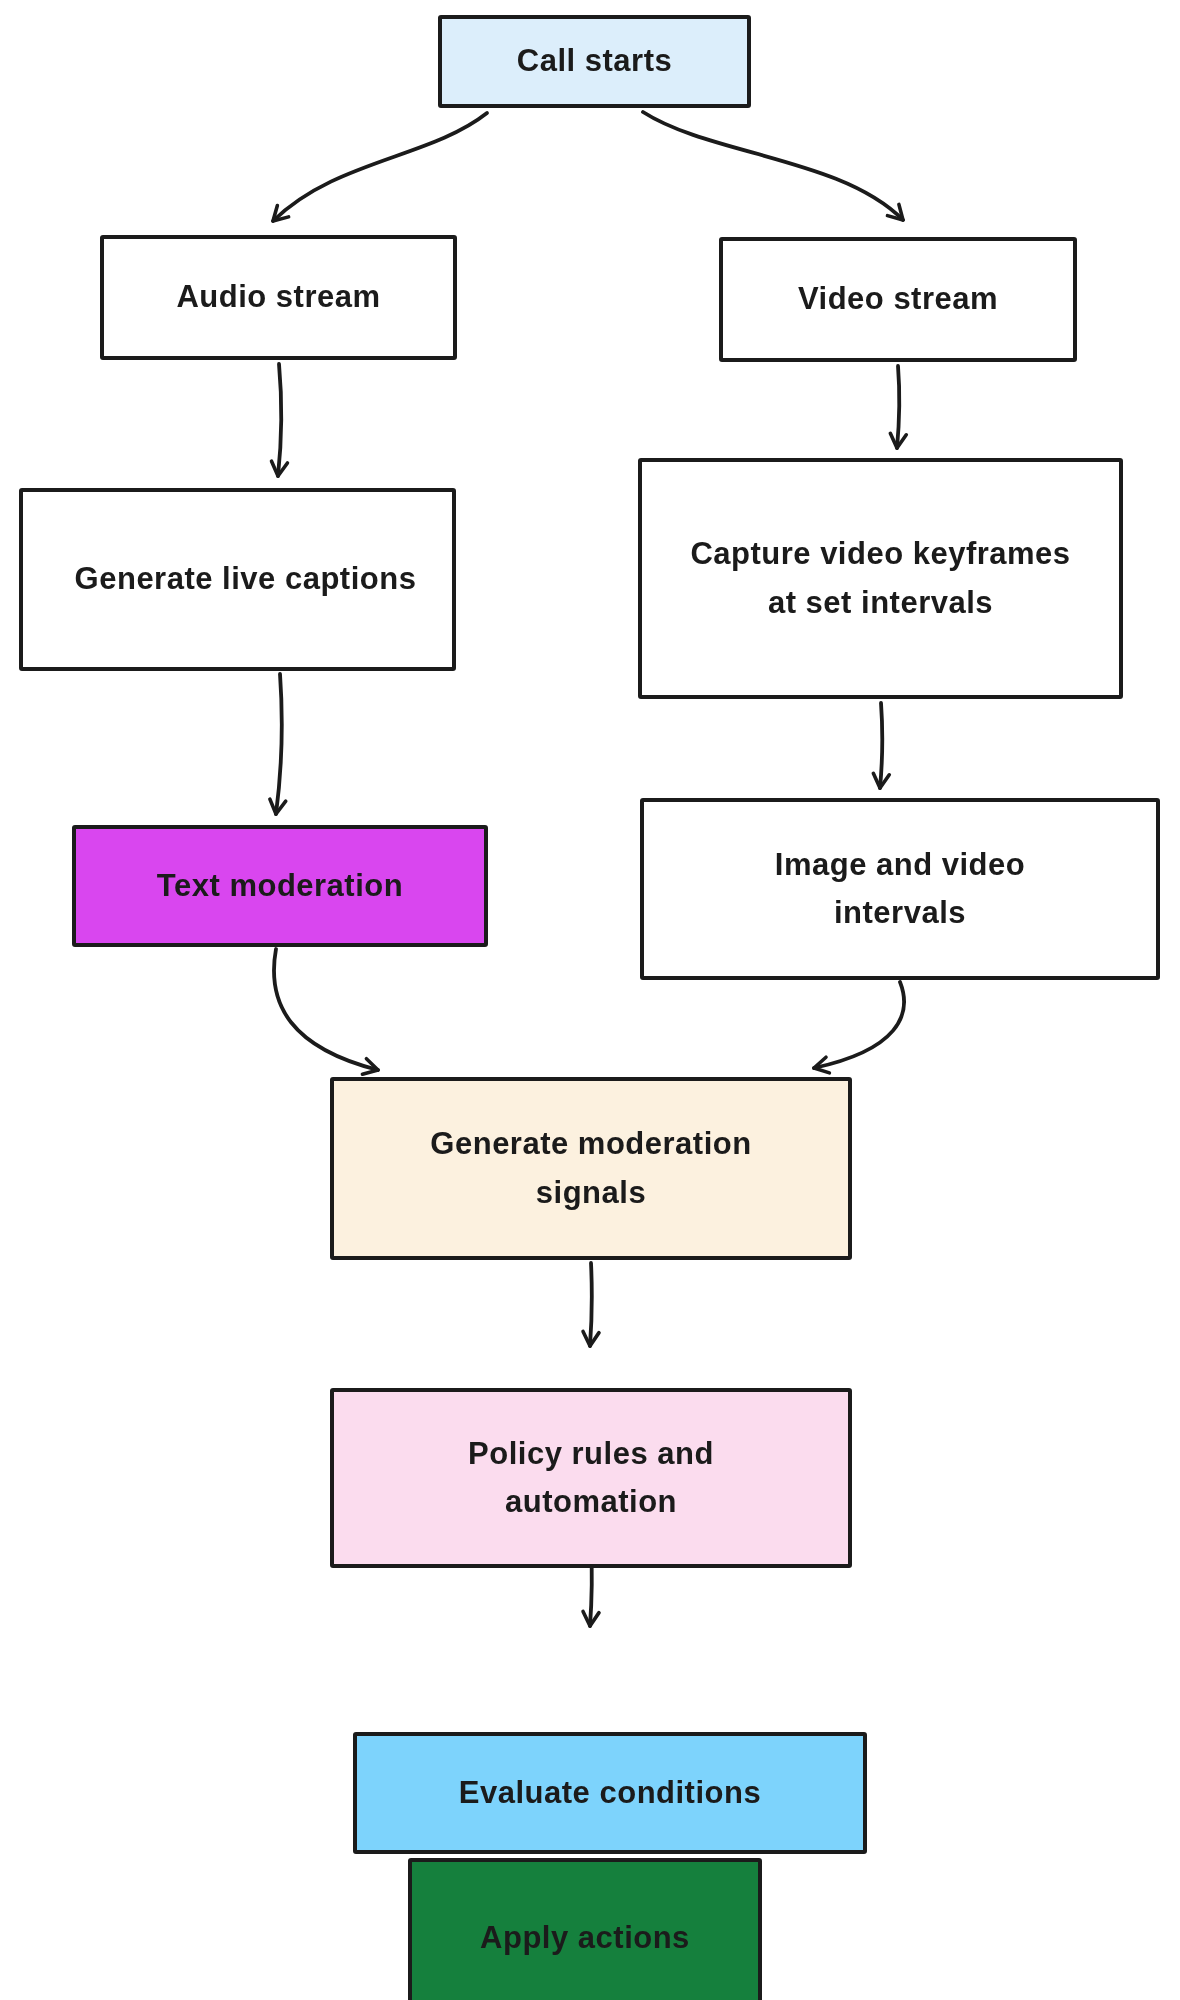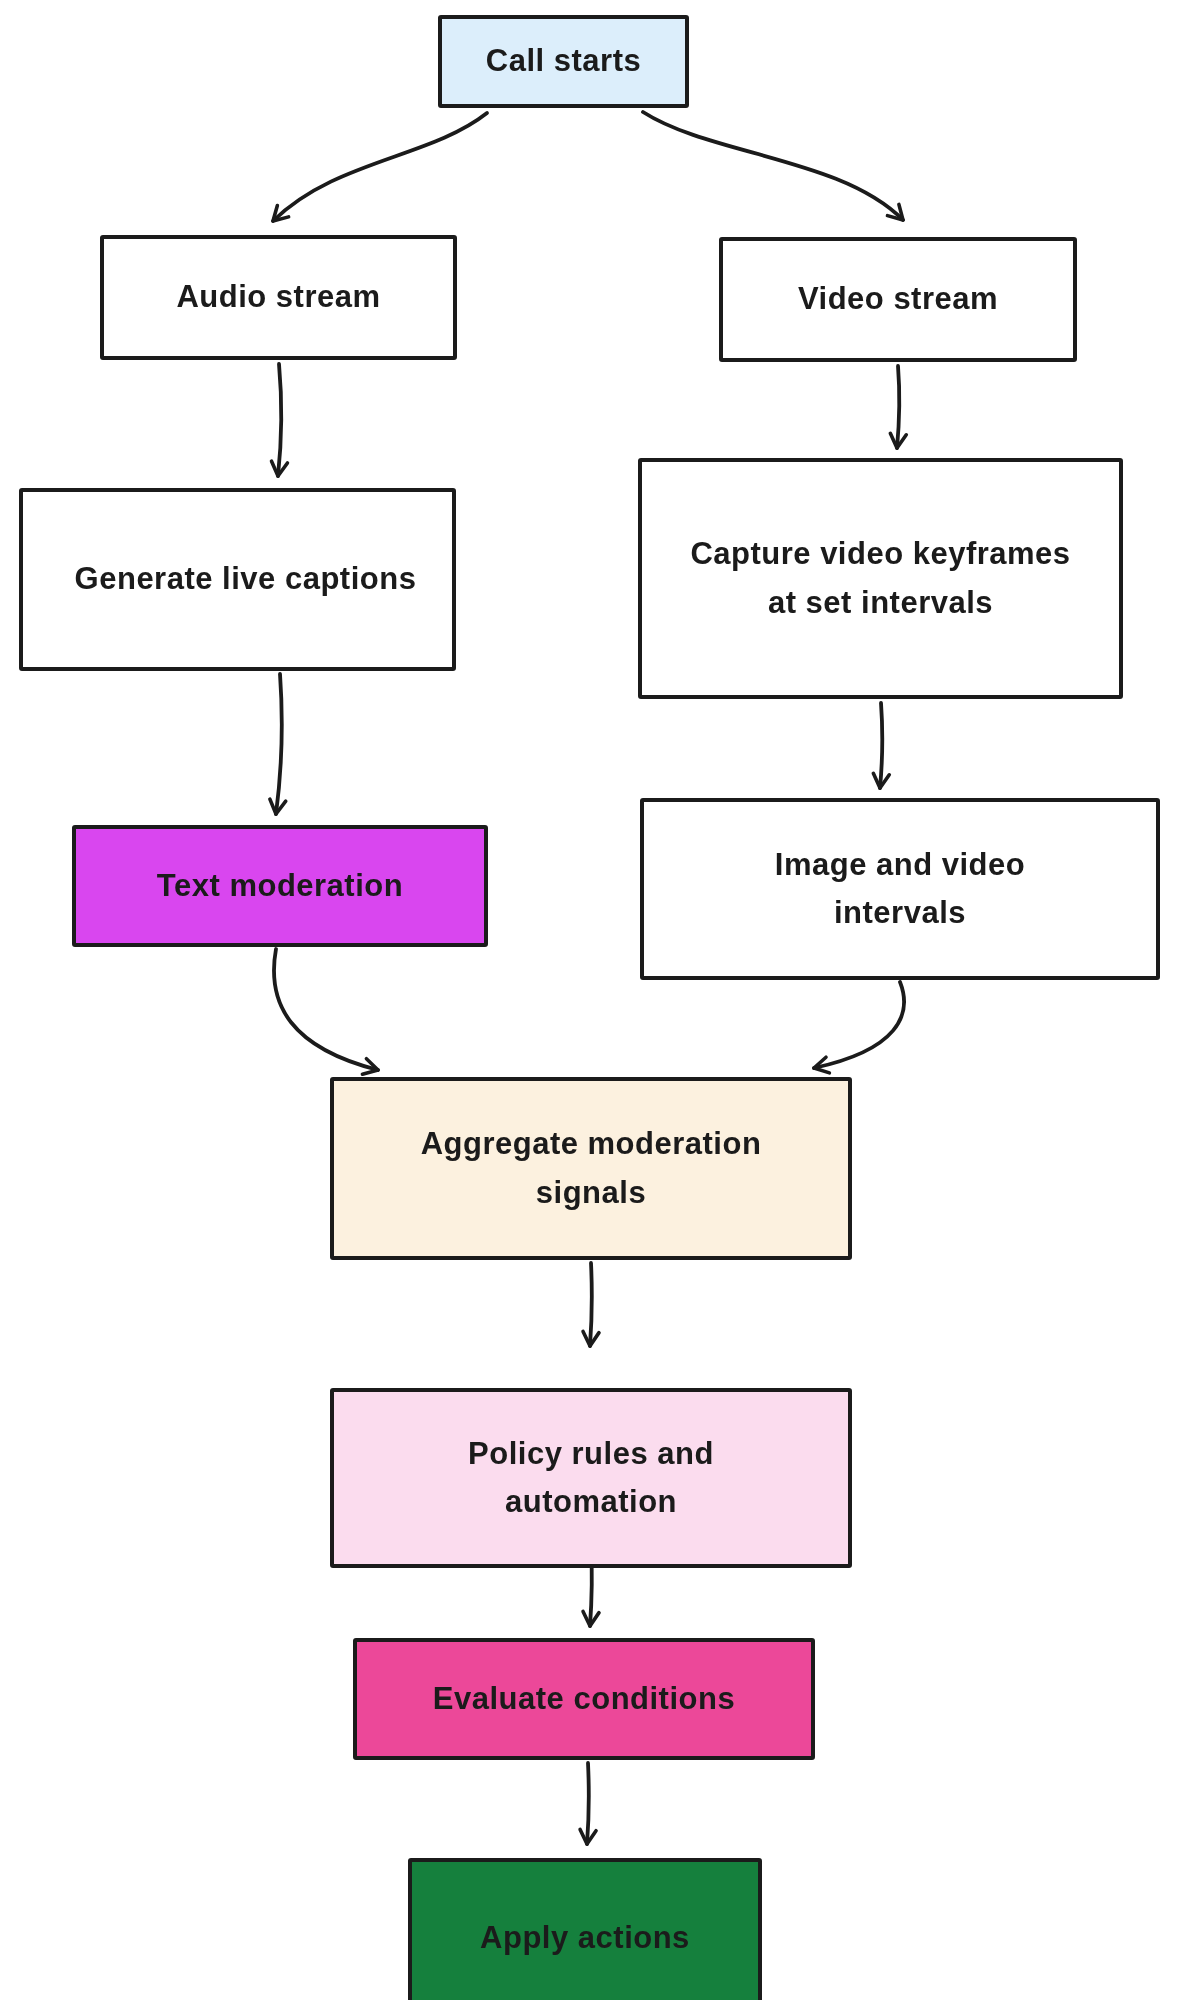--- a/index.html
+++ b/index.html
@@ -67,21 +67,21 @@
     <path class="edge" d="M 898 366 Q 901 405 897 448" marker-end="url(#arrowhead)"></path>
     <path class="edge" d="M 280 674 Q 285 745 276 814" marker-end="url(#arrowhead)"></path>
     <path class="edge" d="M 881 703 Q 884 745 880 788" marker-end="url(#arrowhead)"></path>
     <path class="edge" d="M 276 949 C 266 1005, 292 1048, 378 1070" marker-end="url(#arrowhead)"></path>
     <path class="edge" d="M 900 982 C 913 1015, 897 1050, 814 1068" marker-end="url(#arrowhead)"></path>
     <path class="edge" d="M 591 1263 Q 593 1305 590 1346" marker-end="url(#arrowhead)"></path>
     <path class="edge" d="M 591 1543 Q 593 1585 590 1626" marker-end="url(#arrowhead)"></path>
     <path class="edge" d="M 588 1763 Q 590 1805 587 1844" marker-end="url(#arrowhead)"></path>
   </svg>
 
-  <div class="node" style="left: 438px; top: 15px; width: 251px; height: 93px; background-color: rgb(220, 238, 251);">
+  <div class="node" style="left: 438px; top: 15px; width: 313px; height: 93px; background-color: rgb(220, 238, 251);">
     <span class="label">Call starts</span>
   </div>
 
   <div class="node" style="left: 100px; top: 235px; width: 357px; height: 125px; background-color: rgb(255, 255, 255);">
     <span class="label">Audio stream</span>
   </div>
 
   <div class="node" style="left: 719px; top: 237px; width: 358px; height: 125px; background-color: rgb(255, 255, 255);">
     <span class="label">Video stream</span>
   </div>
@@ -98,30 +98,30 @@
   <div class="node" style="left: 72px; top: 825px; width: 416px; height: 122px; background-color: #d946ef;">
     <span class="label">Text moderation</span>
   </div>
 
   <div class="node" style="left: 640px; top: 798px; width: 520px; height: 182px; background-color: rgb(255, 255, 255);">
     <span class="label">Image and video
 intervals</span>
   </div>
 
   <div class="node" style="left: 330px; top: 1077px; width: 522px; height: 183px; background-color: rgb(252, 241, 223);">
-    <span class="label">Aggregate moderation
+    <span class="label">Generate moderation
 signals</span>
   </div>
 
   <div class="node" style="left: 330px; top: 1388px; width: 522px; height: 180px; background-color: rgb(251, 220, 238);">
     <span class="label">Policy rules and
 automation</span>
   </div>
 
-  <div class="node" style="left: 353px; top: 1638px; width: 462px; height: 122px; background-color: #ec4899;">
+  <div class="node" style="left: 353px; top: 1732px; width: 514px; height: 122px; background-color: #7dd3fc;">
     <span class="label">Evaluate conditions</span>
   </div>
 
   <div class="node" style="left: 408px; top: 1858px; width: 354px; height: 160px; background-color: #15803d;">
     <span class="label">Apply actions</span>
   </div>
 
 </div>
 
 </body></html>

